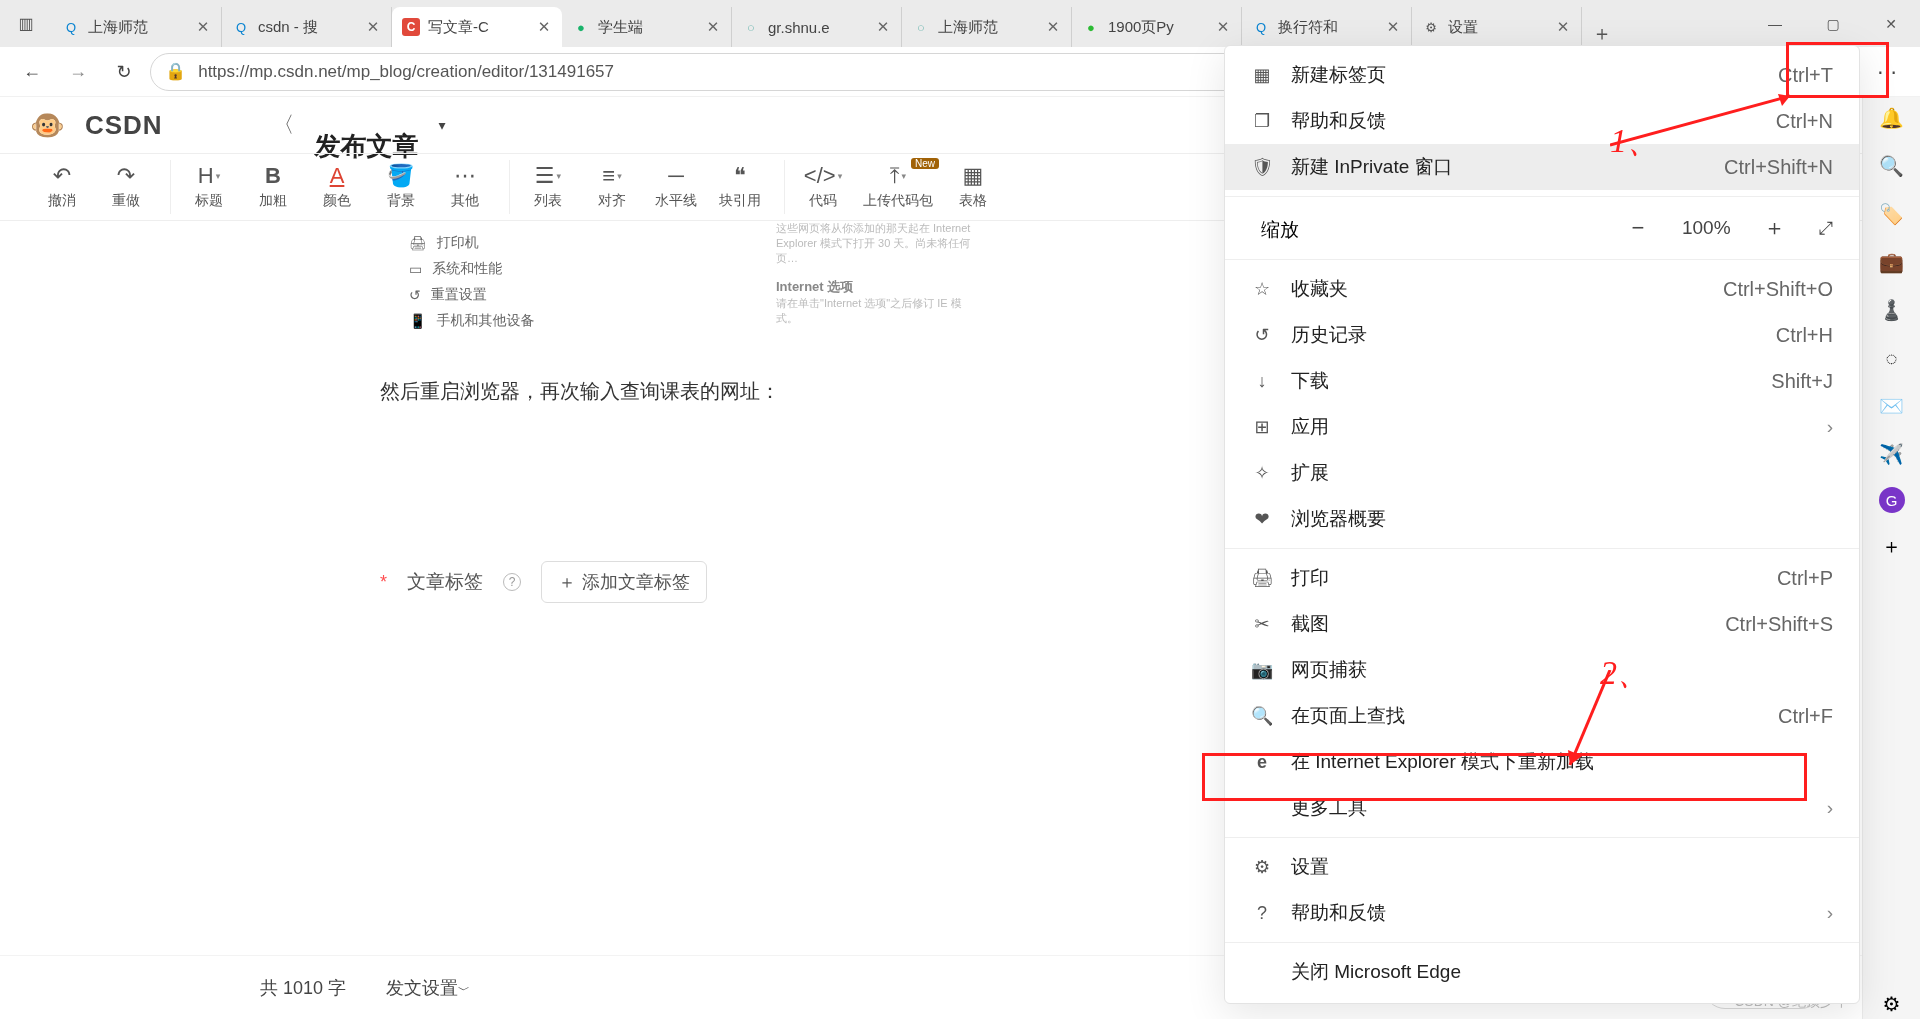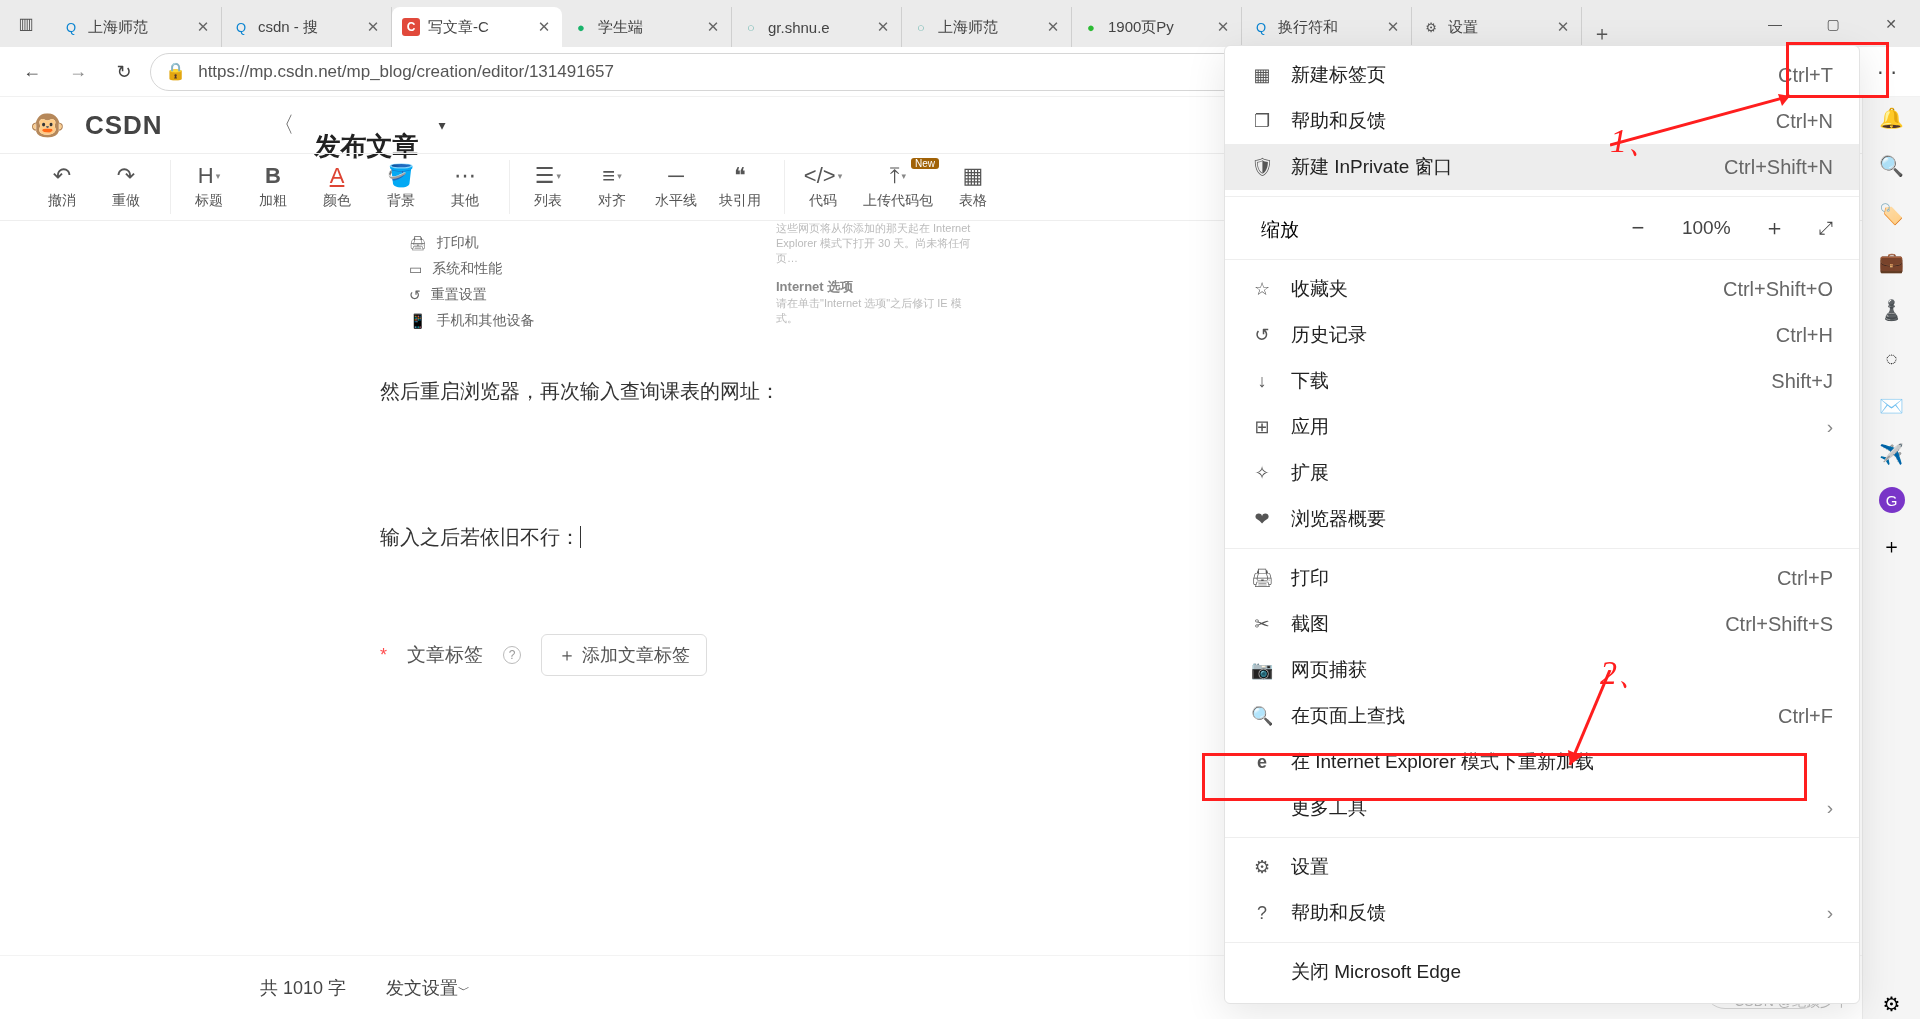--- a/index.html
+++ b/index.html
@@ -286,21 +286,20 @@
         </div>
     </div>
     <div class="col-snippet">
       <div style="font-size:11px;">这些网页将从你添加的那天起在 Internet Explorer 模式下打开 30 天。尚未将任何页…</div>
       <div class="hd">Internet 选项</div>
       <div style="font-size:11px;">请在单击"Internet 选项"之后修订 IE 模式。</div>
     </div>
 
     <p class="para">然后重启浏览器，再次输入查询课表的网址：</p>
     <p class="para"><br></p>
-    <p class="para"><span>输入之后若依旧不行：</span><span style="border-left:1px solid #333; padding-left:1px;">&nbsp;</span></p>
 
     <div class="tags-row">
       <span class="req-star">*</span>
       <span class="tags-label">文章标签</span>
       <span class="tags-q">?</span>
       <button class="add-tag-btn">
           <span>＋</span>
           <span>添加文章标签</span>
         </button>
     </div>

